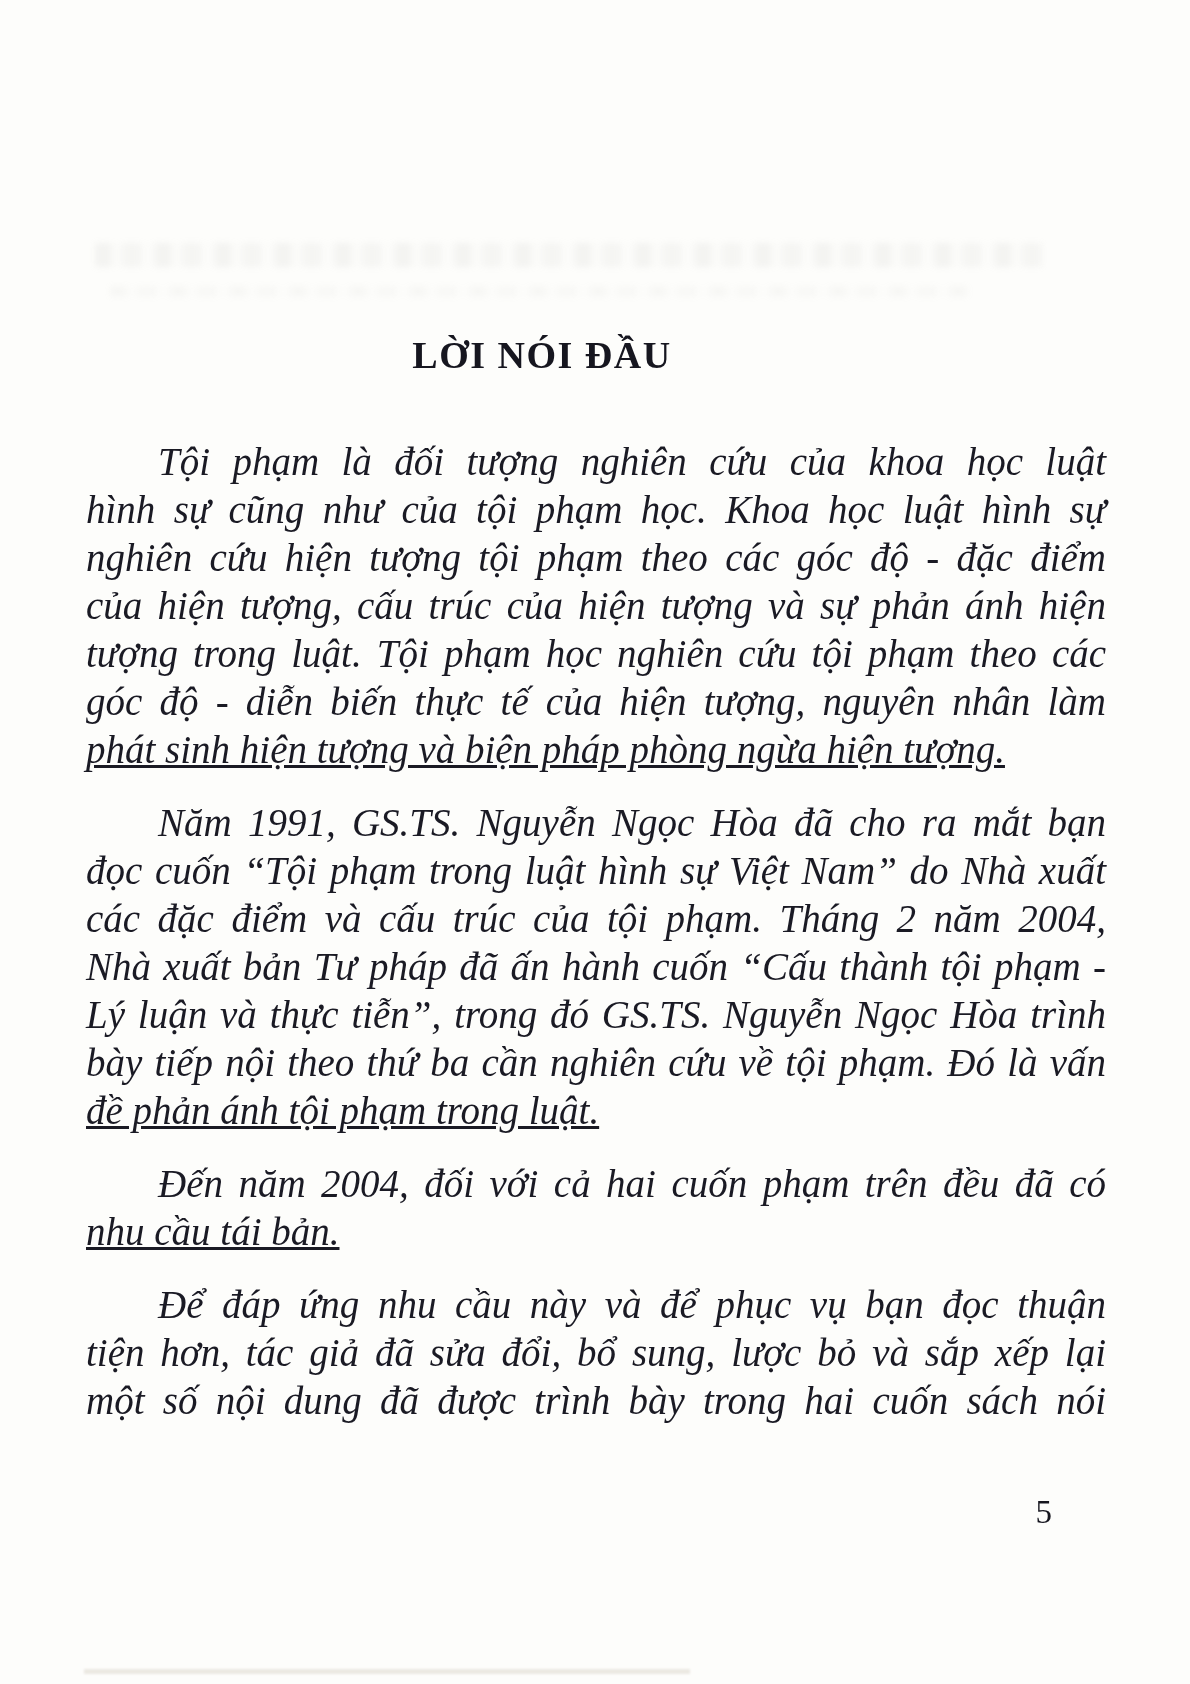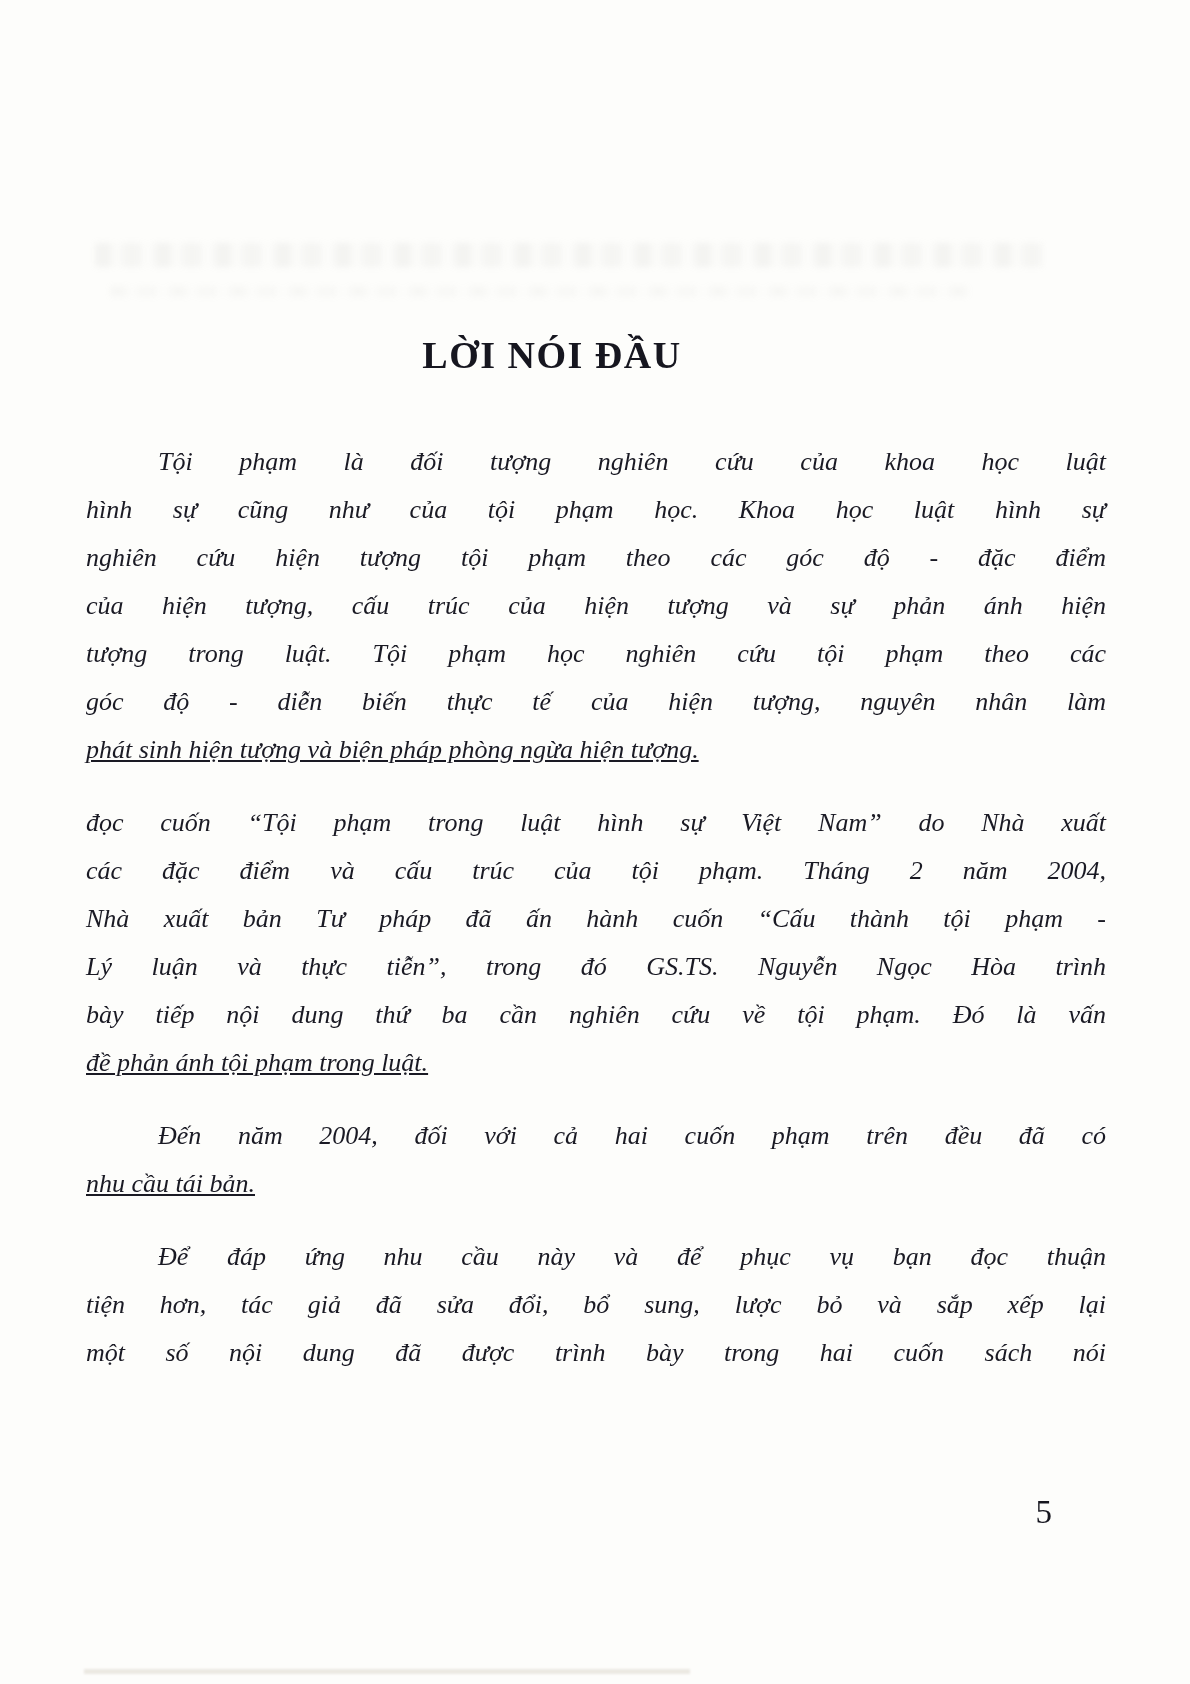--- a/index.html
+++ b/index.html
@@ -38,36 +38,36 @@
     left: 84px;
     width: 606px;
     height: 5px;
     background: #ece9e2;
     filter: blur(1px);
   }
 
   .page-title {
     position: absolute;
     top: 308px;
-    left: 12px;
+    left: 2px;
     width: 1080px;
     text-align: center;
     font-size: 38px;
     font-weight: 700;
     letter-spacing: 1.5px;
     color: #16161f;
   }
 
   .body-text {
     position: absolute;
     top: 438px;
     left: 86px;
     width: 1020px;
     font-style: italic;
-    font-size: 26px;
+    font-size: 39px;
     line-height: 48px;
     color: #1a1a24;
   }
 
   p.para { margin: 0 0 25px 0; padding: 0; }
 
   .line {
     display: block;
     text-align: justify;
     text-align-last: justify;
@@ -99,25 +99,26 @@
       <p class="para">
         <span class="line indent">Tội phạm là đối tượng nghiên cứu của khoa học luật</span>
         <span class="line">hình sự cũng như của tội phạm học. Khoa học luật hình sự</span>
         <span class="line">nghiên cứu hiện tượng tội phạm theo các góc độ - đặc điểm</span>
         <span class="line">của hiện tượng, cấu trúc của hiện tượng và sự phản ánh hiện</span>
         <span class="line">tượng trong luật. Tội phạm học nghiên cứu tội phạm theo các</span>
         <span class="line">góc độ - diễn biến thực tế của hiện tượng, nguyên nhân làm</span>
         <span class="line last">phát sinh hiện tượng và biện pháp phòng ngừa hiện tượng.</span>
       </p>
       <p class="para">
+        <span class="line indent">Năm 1991, GS.TS. Nguyễn Ngọc Hòa đã cho ra mắt bạn</span>
         <span class="line">đọc cuốn “Tội phạm trong luật hình sự Việt Nam” do Nhà xuất</span>
         <span class="line">các đặc điểm và cấu trúc của tội phạm. Tháng 2 năm 2004,</span>
         <span class="line">Nhà xuất bản Tư pháp đã ấn hành cuốn “Cấu thành tội phạm -</span>
         <span class="line">Lý luận và thực tiễn”, trong đó GS.TS. Nguyễn Ngọc Hòa trình</span>
-        <span class="line">bày tiếp nội dung thứ ba cần nghiên cứu về tội phạm. Đó là vấn</span>
+        <span class="line">bày tiếp nội theo thứ ba cần nghiên cứu về tội phạm. Đó là vấn</span>
         <span class="line last">đề phản ánh tội phạm trong luật.</span>
       </p>
       <p class="para">
         <span class="line indent">Đến năm 2004, đối với cả hai cuốn phạm trên đều đã có</span>
         <span class="line last">nhu cầu tái bản.</span>
       </p>
       <p class="para">
         <span class="line indent">Để đáp ứng nhu cầu này và để phục vụ bạn đọc thuận</span>
         <span class="line">tiện hơn, tác giả đã sửa đổi, bổ sung, lược bỏ và sắp xếp lại</span>
         <span class="line">một số nội dung đã được trình bày trong hai cuốn sách nói</span>

